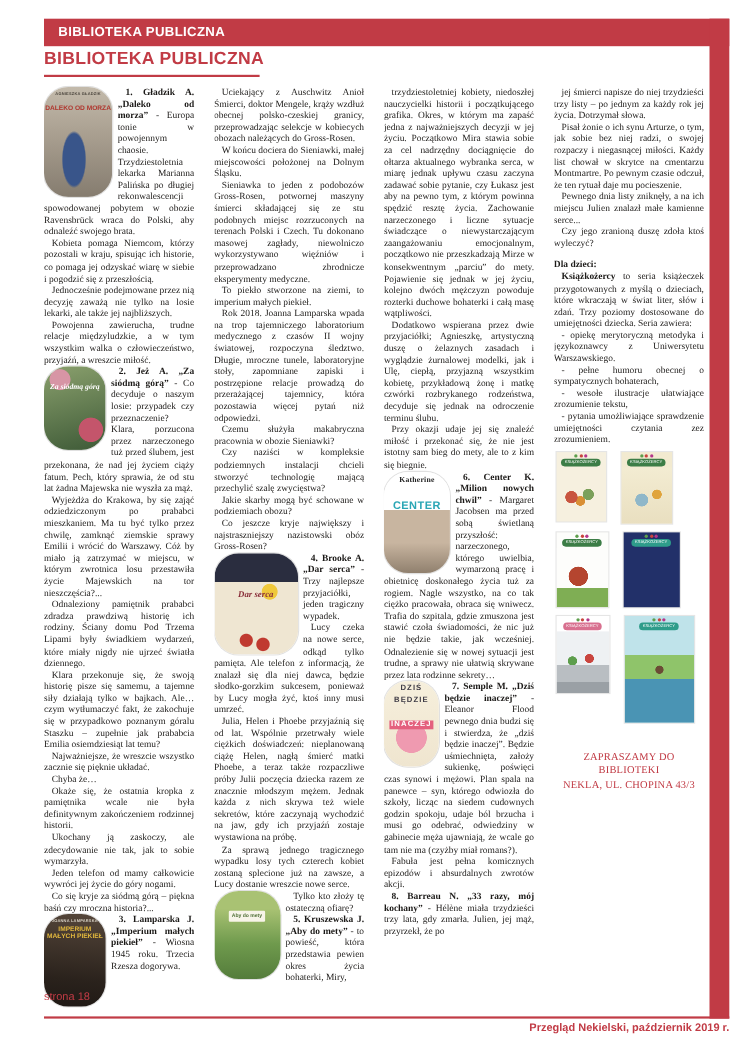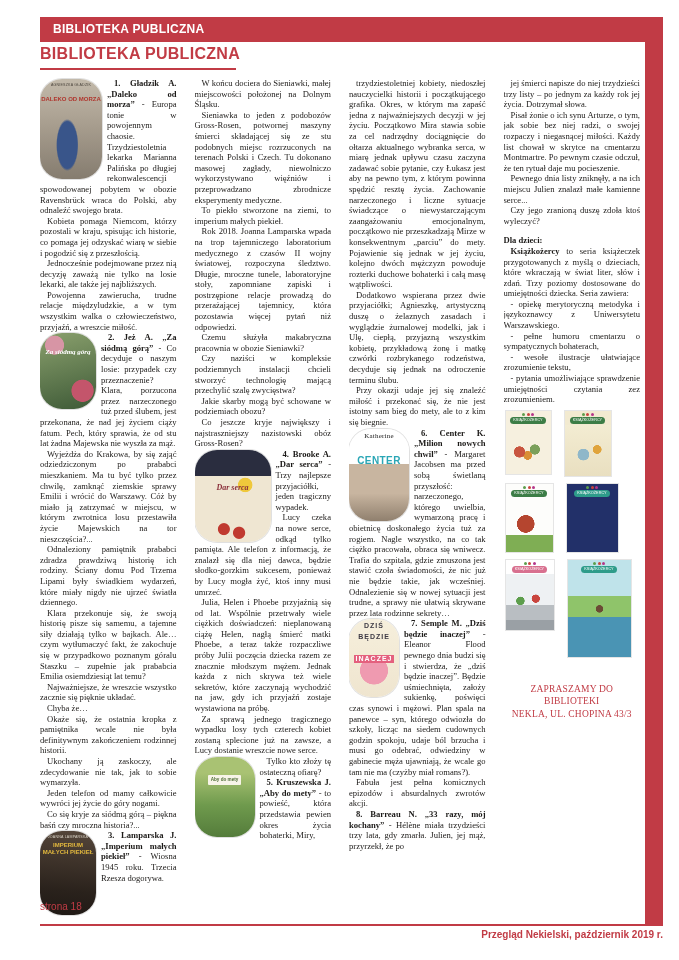--- a/index.html
+++ b/index.html
@@ -24,21 +24,21 @@
   
   .content{position:absolute;left:40px;top:78px;width:600px;height:845px;display:flex;gap:18px;}
   .col{width:142px;height:845px;overflow:hidden;font-size:8.6px;line-height:10.6px;text-align:justify;}
   .col p{text-indent:7px;}
   .col p .lead{font-weight:bold;}
   .col p.spaced{margin-top:9px;text-indent:0;}
 
   
   .cover{float:left;margin:1px 5px 2px 0;position:relative;overflow:hidden;
     box-shadow:0 0 0 1px rgba(0,0,0,.12);display:flex;flex-direction:column;align-items:center;text-align:center;border-radius:22px;}
-  .cov-author{font-family:"Liberation Sans",sans-serif;font-size:3.6px;line-height:5px;margin-top:4px;color:#f0ede6;letter-spacing:.2px;}
+  .cov-author{font-family:"Liberation Sans",sans-serif;font-size:3.6px;line-height:5px;margin-top:4px;color:#f0ede6;letter-spacing:.2px;font-weight:bold;}
   .cov-title{font-family:"Liberation Sans",sans-serif;font-weight:bold;font-size:6px;line-height:7px;margin-top:2px;}
   .cover-daleko{background:
       radial-gradient(ellipse 18% 26% at 44% 66%,#39558a 0 90%,rgba(0,0,0,0) 100%),
       linear-gradient(180deg,#c3baab 0%,#a89e8f 45%,#857c6f 100%);}
   .cover-daleko .cov-author{color:#4a443c;}
   .cover-daleko .cov-title{color:#b0362e;margin-top:8px;}
   .cover-za-siodma{background:
       radial-gradient(circle at 76% 76%,#c4556b 0 15%,rgba(0,0,0,0) 16%),
       radial-gradient(circle at 26% 16%,#d795a5 0 12%,rgba(0,0,0,0) 13%),
       linear-gradient(165deg,#8aa06d,#3e5a37);}
@@ -134,20 +134,21 @@
       <p>Ukochany ją zaskoczy, ale zdecydowanie nie tak, jak to sobie wymarzyła.</p>
       <p>Jeden telefon od mamy całkowicie wywróci jej życie do góry nogami.</p>
       <p>Co się kryje za siódmą górą – piękna baśń czy mroczna historia?...</p>
       <div class="cover cover-imperium" style="width: 56px; height: 84px;">
         <div class="cov-author">JOANNA LAMPARSKA</div>
         <div class="cov-title">IMPERIUM MAŁYCH PIEKIEŁ</div>
       </div>
       <p><span class="lead">3. Lamparska J. „Imperium małych piekieł” </span>- Wiosna 1945 roku. Trzecia Rzesza dogorywa.</p>
     </div>
   <div class="col">
+      <p>Uciekający z Auschwitz Anioł Śmierci, doktor Mengele, krąży wzdłuż obecnej polsko-czeskiej granicy, przeprowadzając selekcje w kobiecych obozach należących do Gross-Rosen.</p>
       <p>W końcu dociera do Sieniawki, małej miejscowości położonej na Dolnym Śląsku.</p>
       <p>Sieniawka to jeden z podobozów Gross-Rosen, potwornej maszyny śmierci składającej się ze stu podobnych miejsc rozrzuconych na terenach Polski i Czech. Tu dokonano masowej zagłady, niewolniczo wykorzystywano więźniów i przeprowadzano zbrodnicze eksperymenty medyczne.</p>
       <p>To piekło stworzone na ziemi, to imperium małych piekieł.</p>
       <p>Rok 2018. Joanna Lamparska wpada na trop tajemniczego laboratorium medycznego z czasów II wojny światowej, rozpoczyna śledztwo. Długie, mroczne tunele, laboratoryjne stoły, zapomniane zapiski i postrzępione relacje prowadzą do przerażającej tajemnicy, która pozostawia więcej pytań niż odpowiedzi.</p>
       <p>Czemu służyła makabryczna pracownia w obozie Sieniawki?</p>
       <p>Czy naziści w kompleksie podziemnych instalacji chcieli stworzyć technologię mającą przechylić szalę zwycięstwa?</p>
       <p>Jakie skarby mogą być schowane w podziemiach obozu?</p>
       <p>Co jeszcze kryje największy i najstraszniejszy nazistowski obóz Gross-Rosen?</p>
       <div class="cover cover-dar-serca" style="width: 76px; height: 92px;">
         <div class="cov-title">Dar serca</div>
@@ -181,21 +182,21 @@
       <p><span class="lead">8. Barreau N. „33 razy, mój kochany” </span>- Hélène miała trzydzieści trzy lata, gdy zmarła. Julien, jej mąż, przyrzekł, że po</p>
     </div>
   <div class="col">
       <p>jej śmierci napisze do niej trzydzieści trzy listy – po jednym za każdy rok jej życia. Dotrzymał słowa.</p>
       <p>Pisał żonie o ich synu Arturze, o tym, jak sobie bez niej radzi, o swojej rozpaczy i niegasnącej miłości. Każdy list chował w skrytce na cmentarzu Montmartre. Po pewnym czasie odczuł, że ten rytuał daje mu pocieszenie.</p>
       <p>Pewnego dnia listy zniknęły, a na ich miejscu Julien znalazł małe kamienne serce...</p>
       <p>Czy jego zranioną duszę zdoła ktoś wyleczyć?</p>
       <p class="spaced"><span class="lead">Dla dzieci: </span></p>
       <p><span class="lead">Książkożercy </span>to seria książeczek przygotowanych z myślą o dzieciach, które wkraczają w świat liter, słów i zdań. Trzy poziomy dostosowane do umiejętności dziecka. Seria zawiera:</p>
       <p>- opiekę merytoryczną metodyka i językoznawcy z Uniwersytetu Warszawskiego.</p>
-      <p>- pełne humoru cmentarzu o sympatycznych bohaterach,</p>
+      <p>- pełne humoru obecnej o sympatycznych bohaterach,</p>
       <p>- wesołe ilustracje ułatwiające zrozumienie tekstu,</p>
       <p>- pytania umożliwiające sprawdzenie umiejętności czytania zez zrozumieniem.</p>
       <div class="kids-grid">
         <div class="kc kc1">
           <div class="kc-dots">
             <i></i>
             <i></i>
             <i></i>
           </div>
           <div class="kc-ribbon">KSIĄŻKOŻERCY</div>

